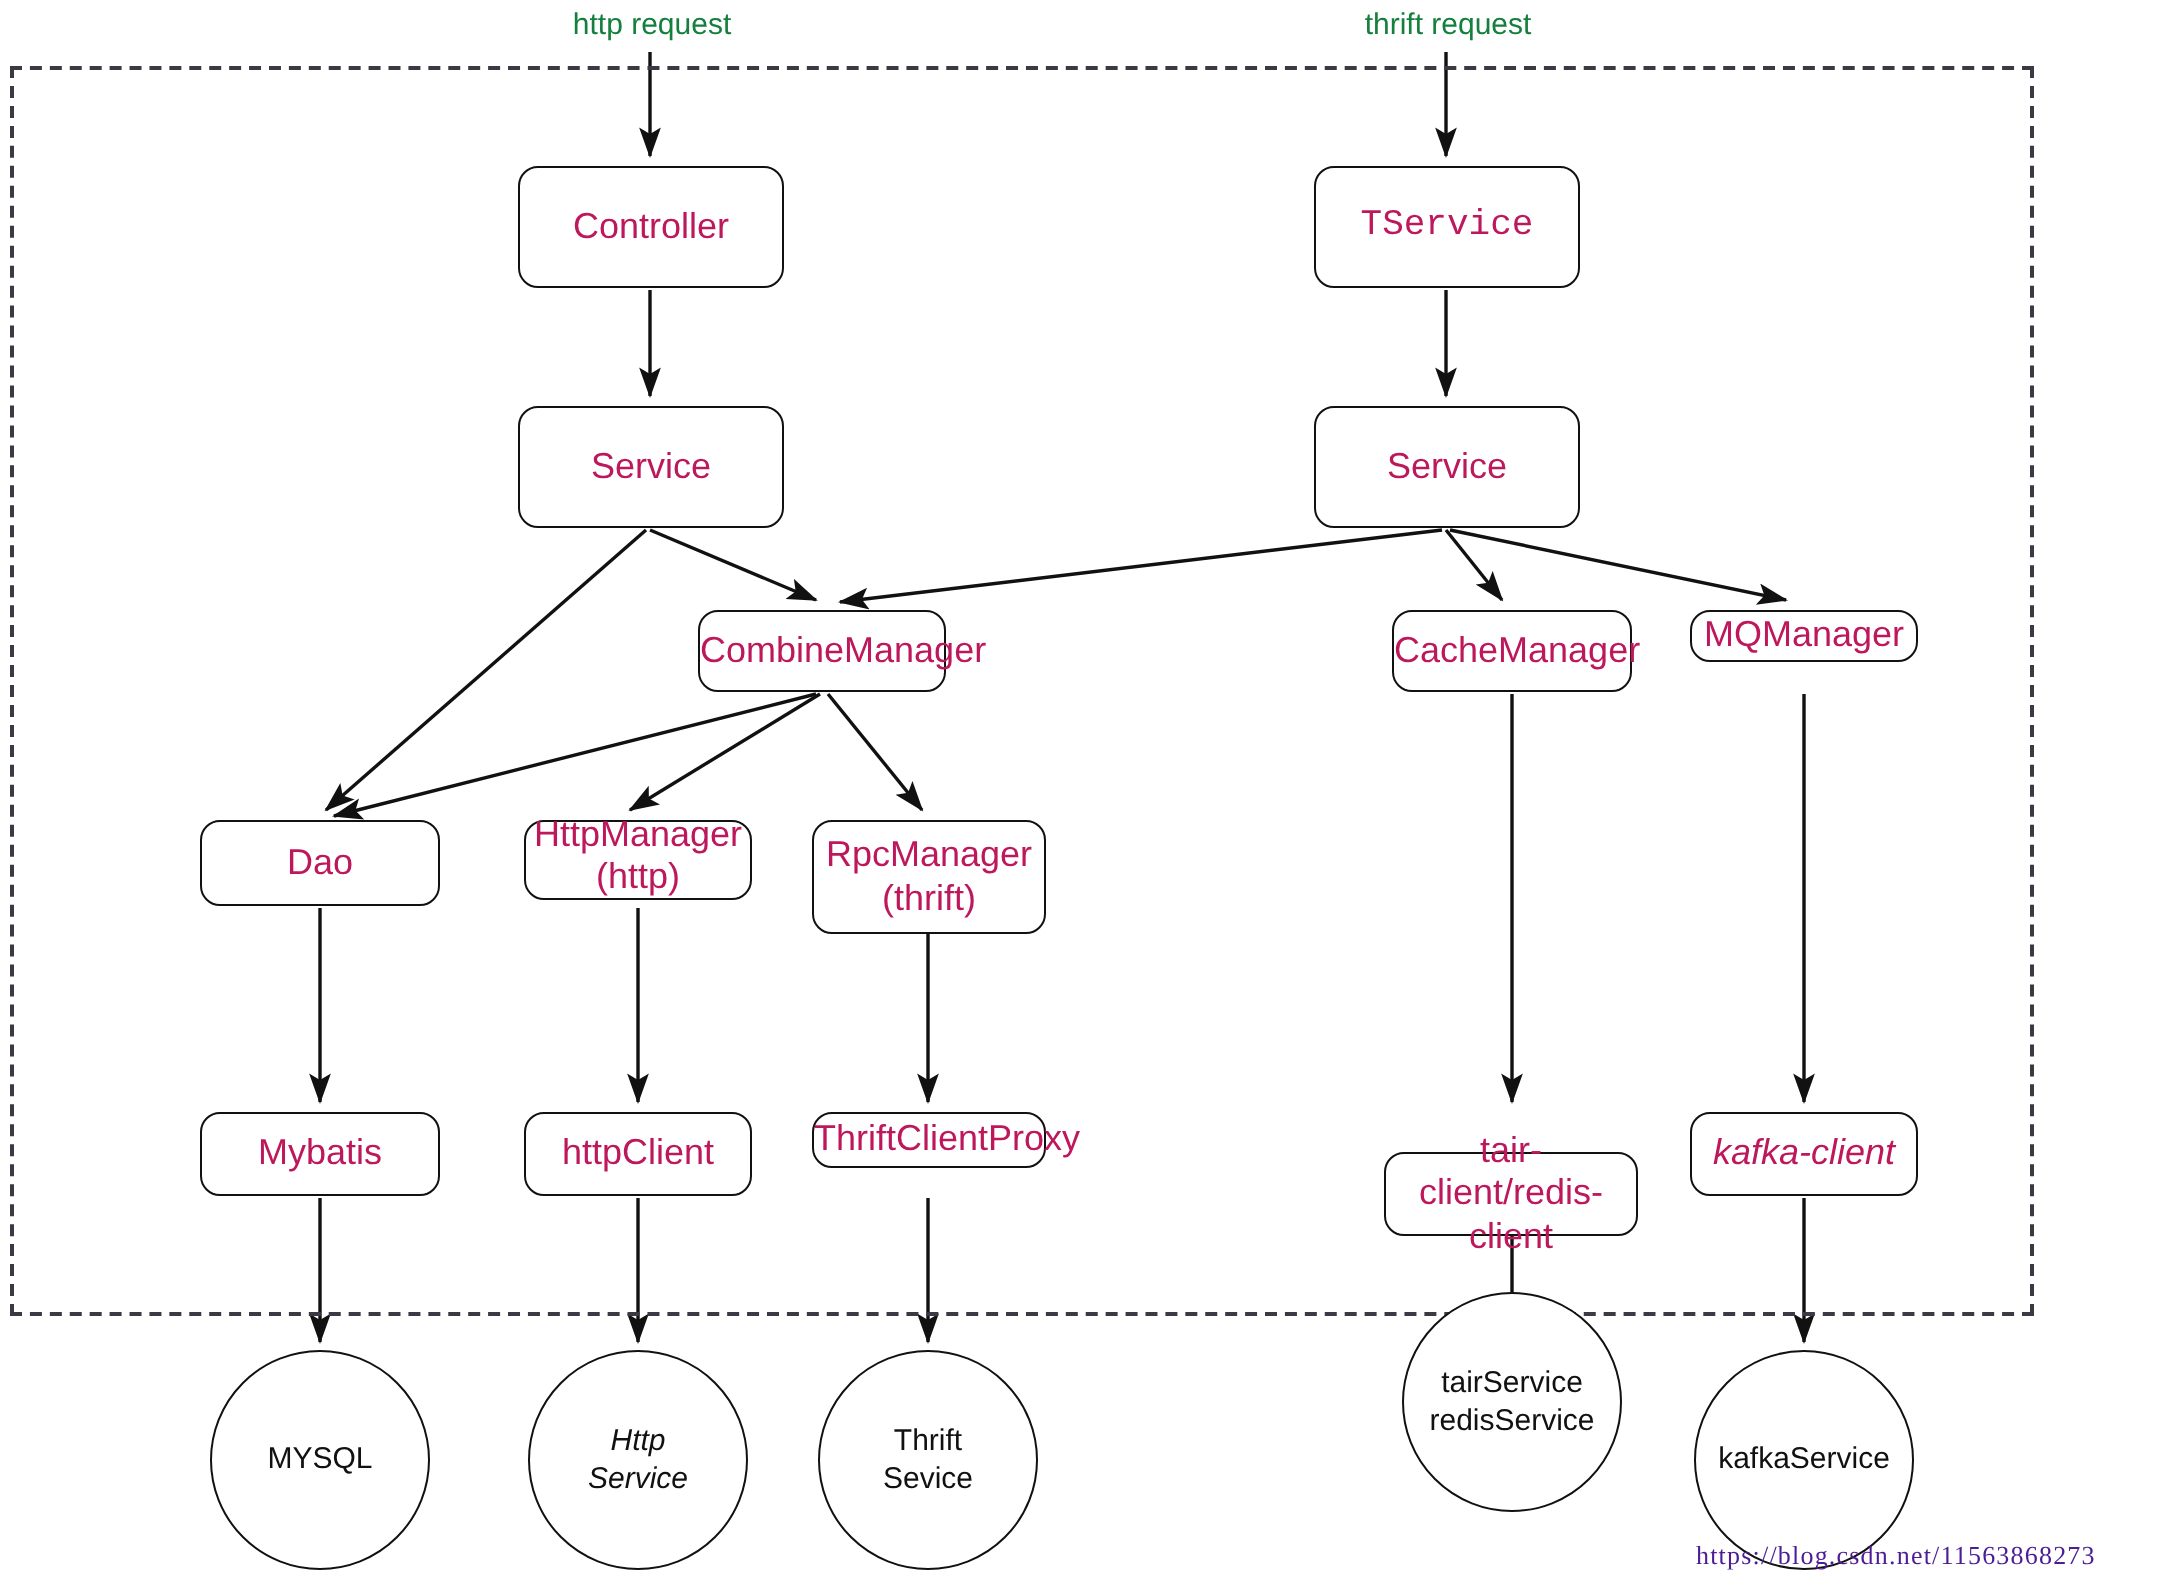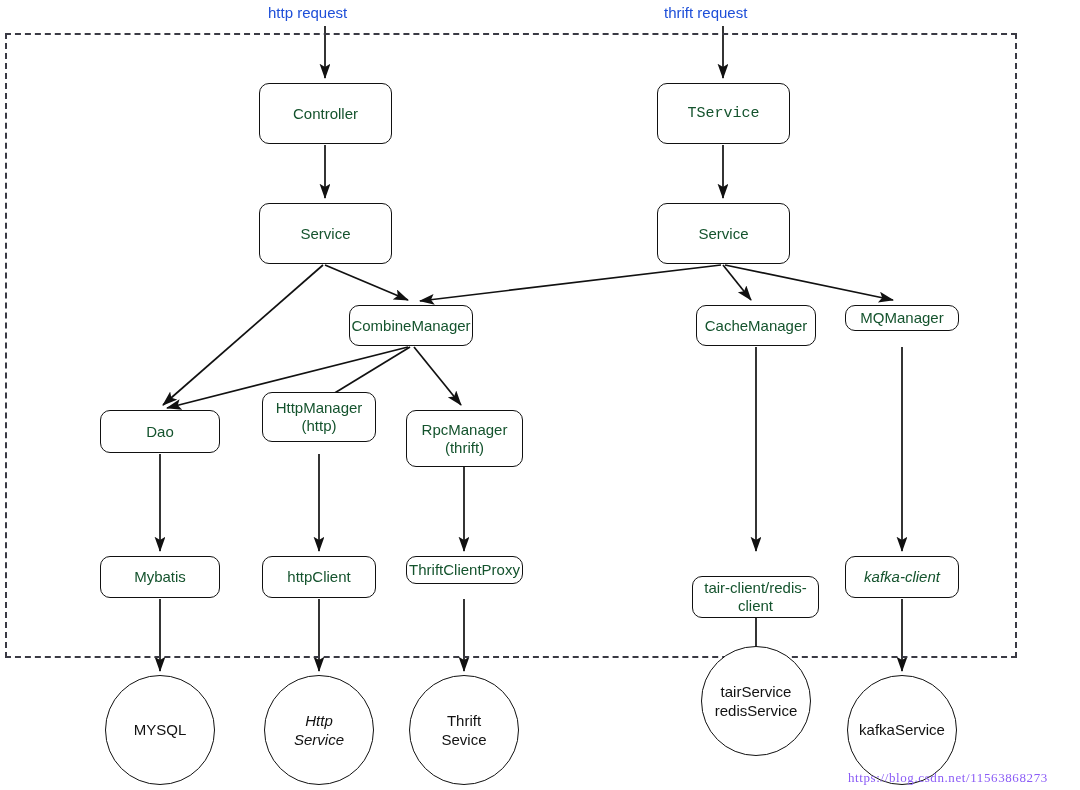--- a/index.html
+++ b/index.html
@@ -33,22 +33,22 @@
   .node {
     position: absolute;
     box-sizing: border-box;
     border: 1.6px solid #111111;
     background: #ffffff;
     border-radius: 10px;
     display: flex;
     align-items: center;
     justify-content: center;
     text-align: center;
-    color: #14532d;
-    font-size: 15px;
+    color: #be185d;
+    font-size: 18px;
     line-height: 1.18;
     white-space: nowrap;
   }
   .node.wrap {
     white-space: normal;
   }
   .node .lbl {
     display: block;
     width: 100%;
     padding: 0 1px;
@@ -62,27 +62,28 @@
     display: flex;
     align-items: center;
     justify-content: center;
     text-align: center;
     color: #111111;
     font-size: 15px;
     line-height: 1.3;
   }
   .ext-label {
     position: absolute;
-    color: #1d4ed8;
+    color: #15803d;
     font-size: 15px;
     white-space: nowrap;
+    text-align: center;
   }
   .watermark {
     position: absolute;
-    color: #8b5cf6;
+    color: #4c1d95;
     font-size: 13px;
     font-family: "Liberation Serif", serif;
     letter-spacing: 0.6px;
     white-space: nowrap;
     user-select: none;
   }
 </style>
 </head>
 <body>
 
@@ -144,21 +145,21 @@
       </div>
       <div class="node" style="left: 696px; top: 305px; width: 120px; height: 41px;">
         <span class="lbl">CacheManager</span>
       </div>
       <div class="node" style="left: 845px; top: 305px; width: 114px; height: 26px;">
         <span class="lbl">MQManager</span>
       </div>
       <div class="node" style="left: 100px; top: 410px; width: 120px; height: 43px;">
         <span class="lbl">Dao</span>
       </div>
-      <div class="node wrap" style="left: 262px; top: 392px; width: 114px; height: 50px;">
+      <div class="node wrap" style="left: 262px; top: 410px; width: 114px; height: 40px; align-items: flex-end;">
         <span class="lbl">HttpManager<br>(http)</span>
       </div>
       <div class="node wrap" style="left: 406px; top: 410px; width: 117px; height: 57px;">
         <span class="lbl">RpcManager<br>(thrift)</span>
       </div>
       <div class="node" style="left: 100px; top: 556px; width: 120px; height: 42px;">
         <span class="lbl">Mybatis</span>
       </div>
       <div class="node" style="left: 262px; top: 556px; width: 114px; height: 42px;">
         <span class="lbl">httpClient</span>

